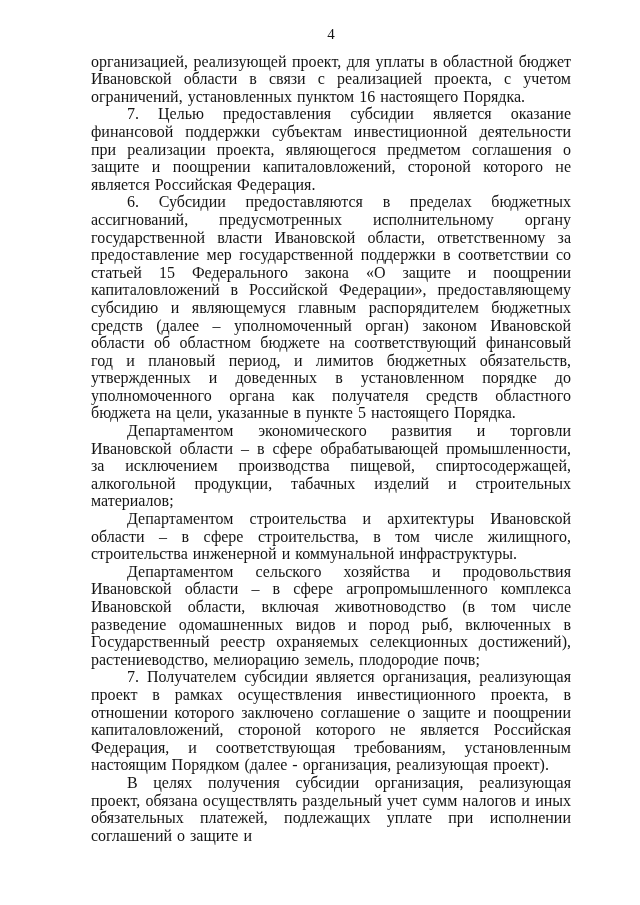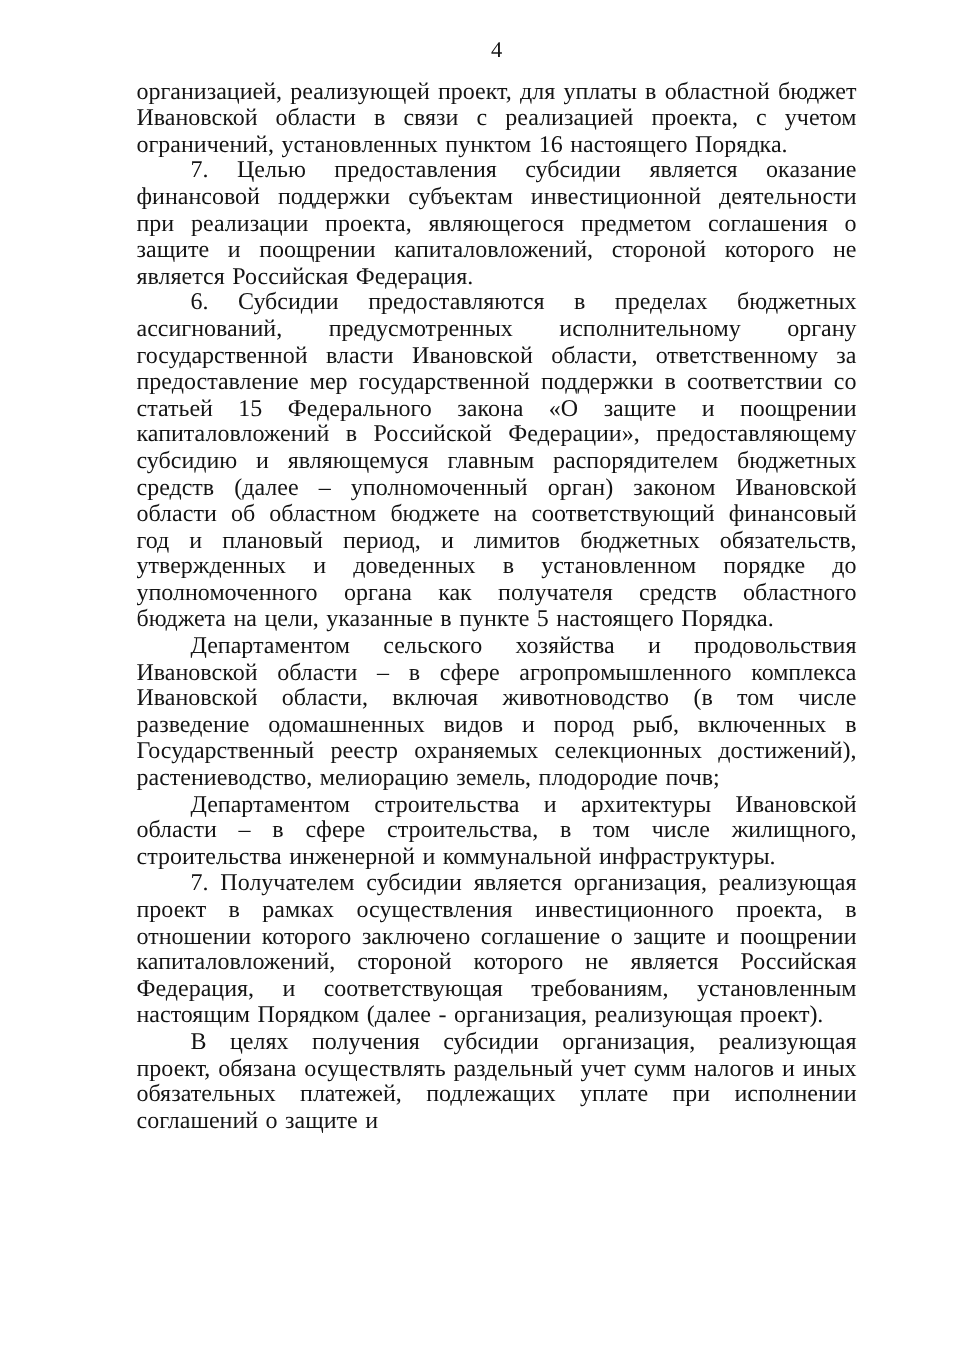--- a/index.html
+++ b/index.html
@@ -39,18 +39,19 @@
 </head>
 <body>
 
 <div class="page">
   <div class="page-number">4</div>
 
   <div class="body-text">
     <p class="no-indent">организацией, реализующей проект, для уплаты в областной бюджет Ивановской области в связи с реализацией проекта, с учетом ограничений, установленных пунктом 16 настоящего Порядка.</p>
     <p>7. Целью предоставления субсидии является оказание финансовой поддержки субъектам инвестиционной деятельности при реализации проекта, являющегося предметом соглашения о защите и поощрении капиталовложений, стороной которого не является Российская Федерация.</p>
     <p>6. Субсидии предоставляются в пределах бюджетных ассигнований, предусмотренных исполнительному органу государственной власти Ивановской области, ответственному за предоставление мер государственной поддержки в соответствии со статьей 15 Федерального закона «О защите и поощрении капиталовложений в Российской Федерации», предоставляющему субсидию и являющемуся главным распорядителем бюджетных средств (далее – уполномоченный орган) законом Ивановской области об областном бюджете на соответствующий финансовый год и плановый период, и лимитов бюджетных обязательств, утвержденных и доведенных в установленном порядке до уполномоченного органа как получателя средств областного бюджета на цели, указанные в пункте 5 настоящего Порядка.</p>
+    <p>Департаментом экономического развития и торговли Ивановской области – в сфере обрабатывающей промышленности, за исключением производства пищевой, спиртосодержащей, алкогольной продукции, табачных изделий и строительных материалов;</p>
+    <p>Департаментом строительства и архитектуры Ивановской области – в сфере строительства, в том числе жилищного, строительства инженерной и коммунальной инфраструктуры.</p>
     <p>Департаментом сельского хозяйства и продовольствия Ивановской области – в сфере агропромышленного комплекса Ивановской области, включая животноводство (в том числе разведение одомашненных видов и пород рыб, включенных в Государственный реестр охраняемых селекционных достижений), растениеводство, мелиорацию земель, плодородие почв;</p>
-    <p>Департаментом строительства и архитектуры Ивановской области – в сфере строительства, в том числе жилищного, строительства инженерной и коммунальной инфраструктуры.</p>
     <p>7. Получателем субсидии является организация, реализующая проект в рамках осуществления инвестиционного проекта, в отношении которого заключено соглашение о защите и поощрении капиталовложений, стороной которого не является Российская Федерация, и соответствующая требованиям, установленным настоящим Порядком (далее - организация, реализующая проект).</p>
     <p>В целях получения субсидии организация, реализующая проект, обязана осуществлять раздельный учет сумм налогов и иных обязательных платежей, подлежащих уплате при исполнении соглашений о защите и</p>
   </div>
 </div>
 
 </body></html>

